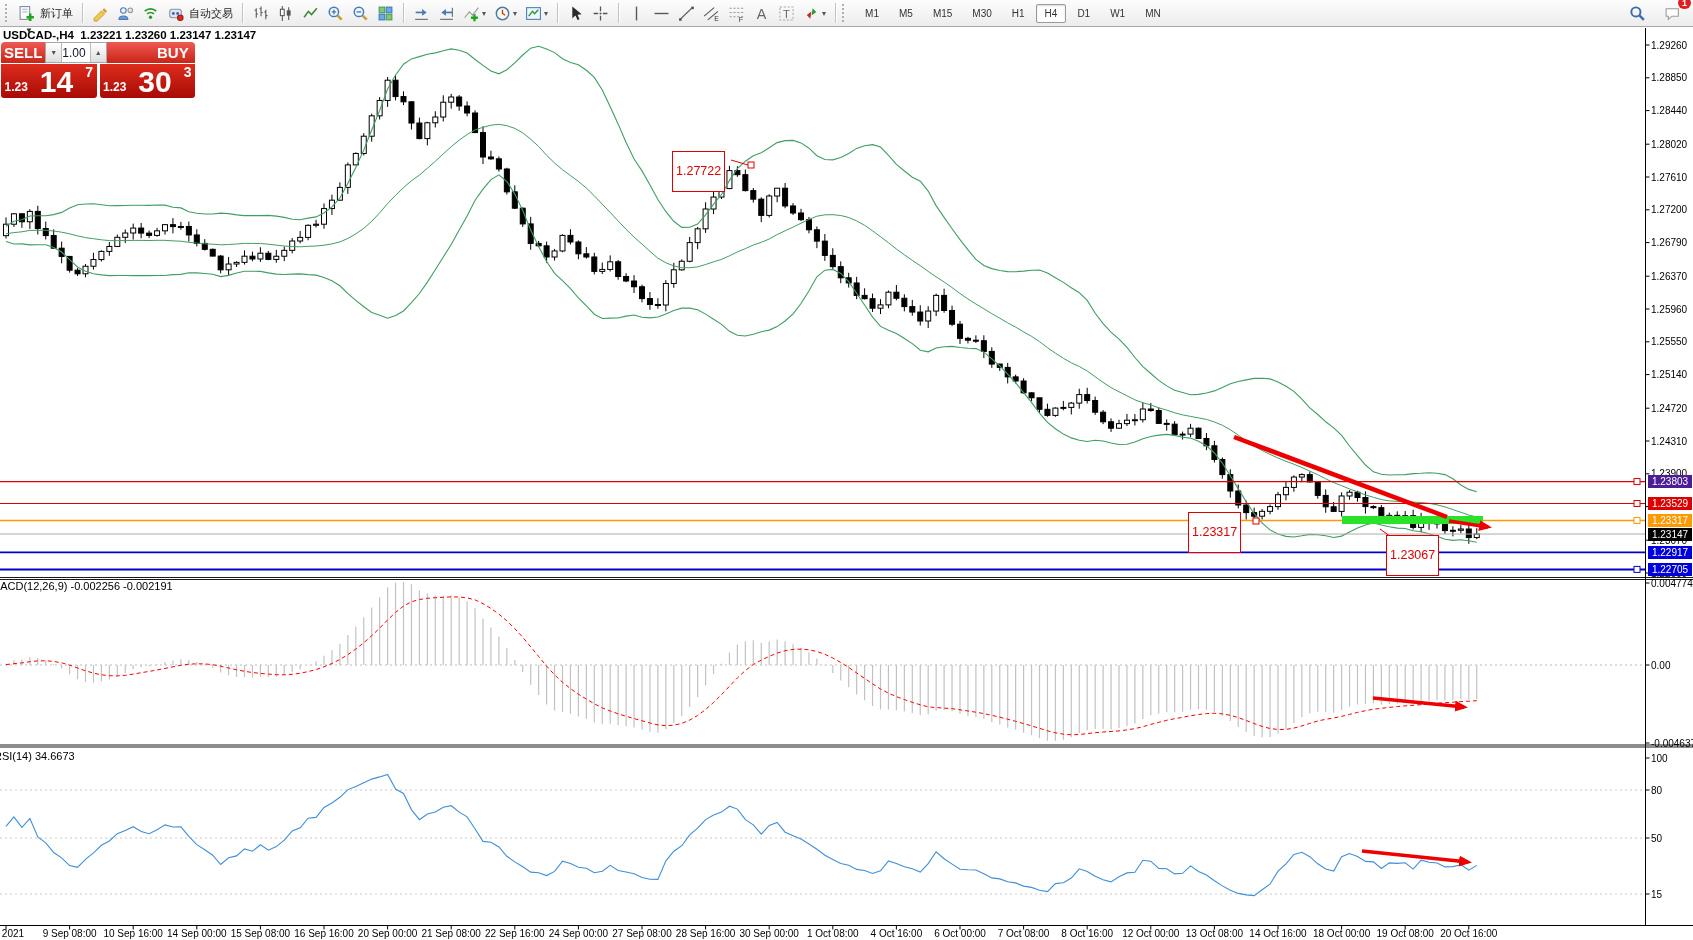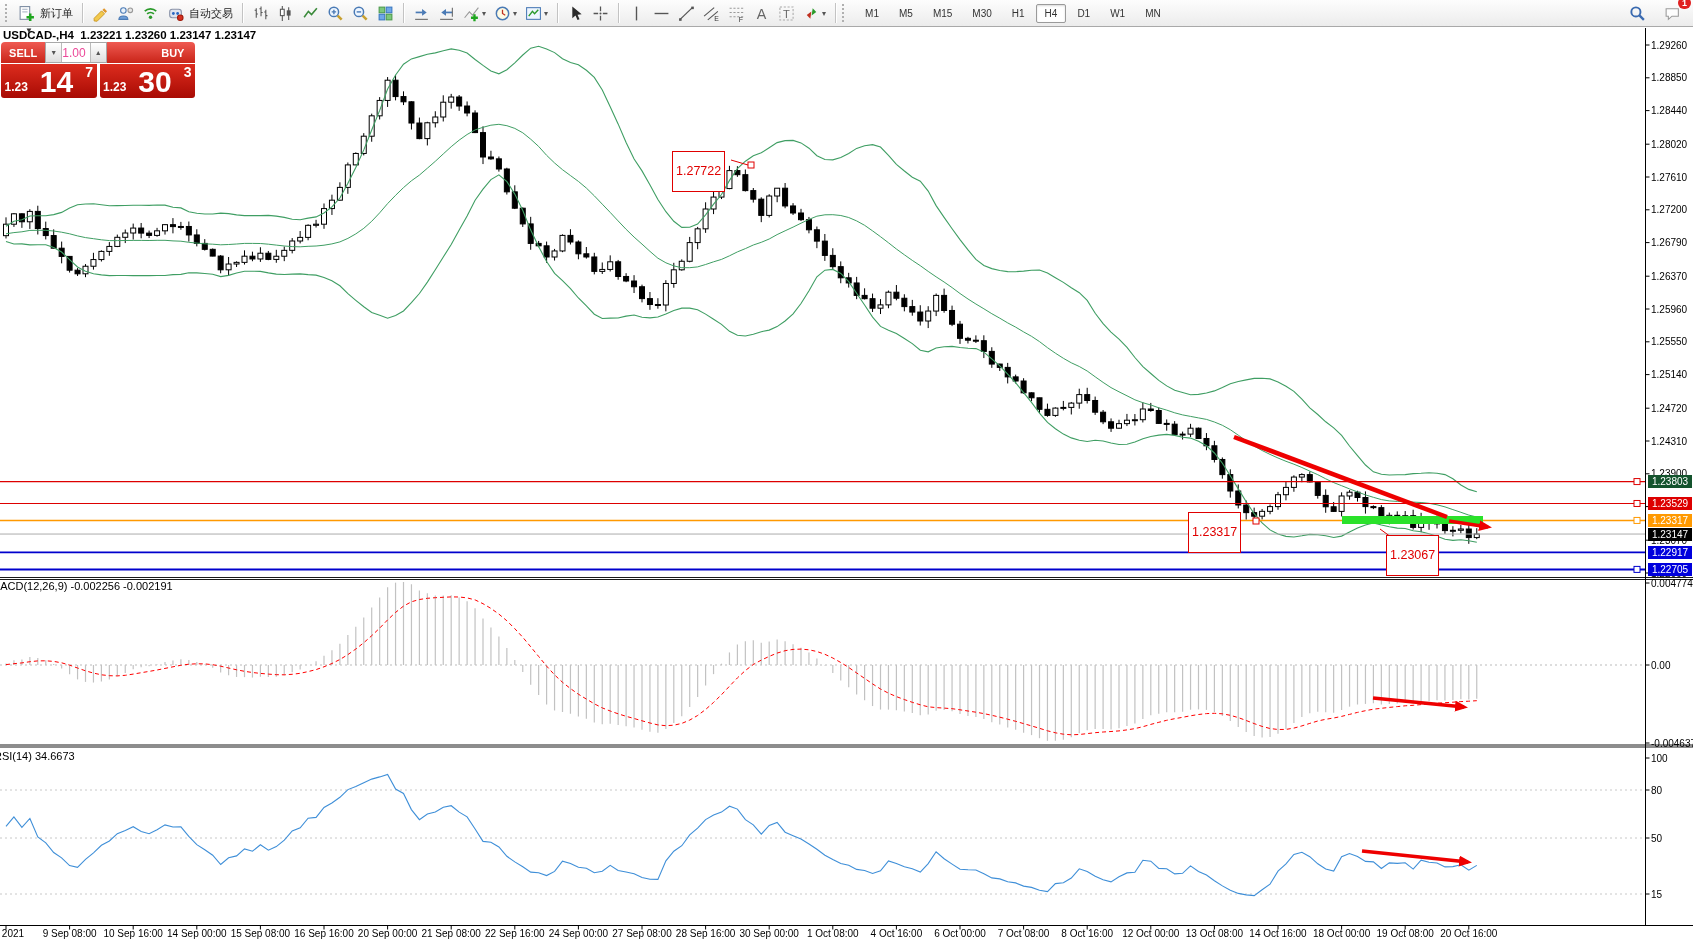--- a/index.html
+++ b/index.html
@@ -19,30 +19,30 @@
   .tf{font-size:10px;color:#333;padding:3px 8px;margin:0 1px;border:1px solid transparent;border-radius:2px;}
   .tf.active{background:#fff;border:1px solid #9a9a9a;box-shadow:inset 0 1px 2px rgba(0,0,0,.15);}
   .tb-right{position:absolute;right:8px;top:2px;display:flex;align-items:center;gap:10px;}
   .badge{position:absolute;top:-5px;right:-7px;background:#e02020;color:#fff;border-radius:8px;
          font-size:9px;font-weight:bold;padding:1px 4px;line-height:10px;}
   
   .quote{position:absolute;left:3px;top:29px;font-size:11.5px;font-weight:bold;color:#000;z-index:6;white-space:nowrap;}
   .ocp-toggle{position:absolute;left:25px;top:26px;font-size:8px;color:#333;z-index:7;}
   .ocp{position:absolute;left:1px;top:42px;width:194px;z-index:6;}
   .ocp-row1{display:flex;height:21px;}
-  .sell-btn,.buy-btn{width:61px;background:linear-gradient(#ef5a52,#c92418);color:#fff;font-size:11px;
+  .sell-btn,.buy-btn{width:61px;background:linear-gradient(#ef5a52,#c92418);color:#fff;font-size:15px;
       font-weight:bold;display:flex;align-items:center;justify-content:center;}
   .sell-btn{border-radius:4px 0 0 0;}
   .buy-btn{border-radius:0 4px 0 0;padding-left:44px;}
   .vol{flex:1;display:flex;background:#fff;border:1px solid #a8a8a8;box-sizing:border-box;}
   .vol-btn{width:15px;display:flex;align-items:center;justify-content:center;font-size:7px;color:#555;
       background:linear-gradient(#fff,#dedede);}
   .vol-btn.dn{border-right:1px solid #bbb;}
   .vol-btn.up{border-left:1px solid #bbb;}
-  .vol-val{flex:1;font-size:12px;color:#ec4899;display:flex;align-items:center;justify-content:flex-end;padding-right:4px;}
+  .vol-val{flex:1;font-size:12px;color:#0f172a;display:flex;align-items:center;justify-content:flex-end;padding-right:4px;}
   .ocp-row2{display:flex;gap:3px;height:34px;margin-top:1px;}
   .px-box{flex:1;background:linear-gradient(#dd2c1e,#a80b04);color:#fff;display:flex;align-items:flex-end;
       justify-content:center;padding-bottom:2px;border-radius:0 0 3px 3px;}
   .px-small{font-size:12px;font-weight:bold;margin-bottom:2px;}
   .px-big{font-size:30px;font-weight:bold;line-height:28px;margin:0 12px;}
   .px-sup{font-size:14px;font-weight:bold;align-self:flex-start;}
   .ind-label{position:absolute;font-size:11px;color:#000;z-index:4;white-space:nowrap;}
   .callout{position:absolute;border:1px solid #e00000;color:#e00000;background:#fff;font-size:12.5px;
       padding:12px 3px;line-height:15px;z-index:5;}
   .pricetag{position:absolute;left:1648px;width:44px;height:13px;color:#fff;font-size:10px;
@@ -1053,21 +1053,21 @@
         <line x1="1341.6000000000001" y1="925.5" x2="1341.6000000000001" y2="929.5" stroke="#000"></line>
         <text x="1341.6000000000001" y="937" font-size="10" fill="#000" text-anchor="middle">18 Oct 00:00</text>
         <line x1="1405.2" y1="925.5" x2="1405.2" y2="929.5" stroke="#000"></line>
         <text x="1405.2" y="937" font-size="10" fill="#000" text-anchor="middle">19 Oct 08:00</text>
         <line x1="1468.8" y1="925.5" x2="1468.8" y2="929.5" stroke="#000"></line>
         <text x="1468.8" y="937" font-size="10" fill="#000" text-anchor="middle">20 Oct 16:00</text>
       </g>
     </svg>
 
   <div id="overlays">
-      <div class="pricetag" style="top: 475.06px; background: #14532d;">1.23803</div>
+      <div class="pricetag" style="top: 475.06px; background: #4c1d95;">1.23803</div>
       <div class="pricetag" style="top: 496.98px; background: rgb(221, 0, 0);">1.23529</div>
       <div class="pricetag" style="top: 513.94px; background: rgb(255, 153, 0);">1.23317</div>
       <div class="pricetag" style="top: 527.54px; background: #000000;">1.23147</div>
       <div class="pricetag" style="top: 545.94px; background: rgb(0, 0, 221);">1.22917</div>
       <div class="pricetag" style="top: 562.9px; background: rgb(0, 0, 221);">1.22705</div>
       <div class="callout" style="left: 672px; top: 151px;">1.27722</div>
       <div class="callout" style="left: 1188px; top: 512px;">1.23317</div>
       <div class="callout" style="left: 1386px; top: 535px;">1.23067</div>
     </div>
 

